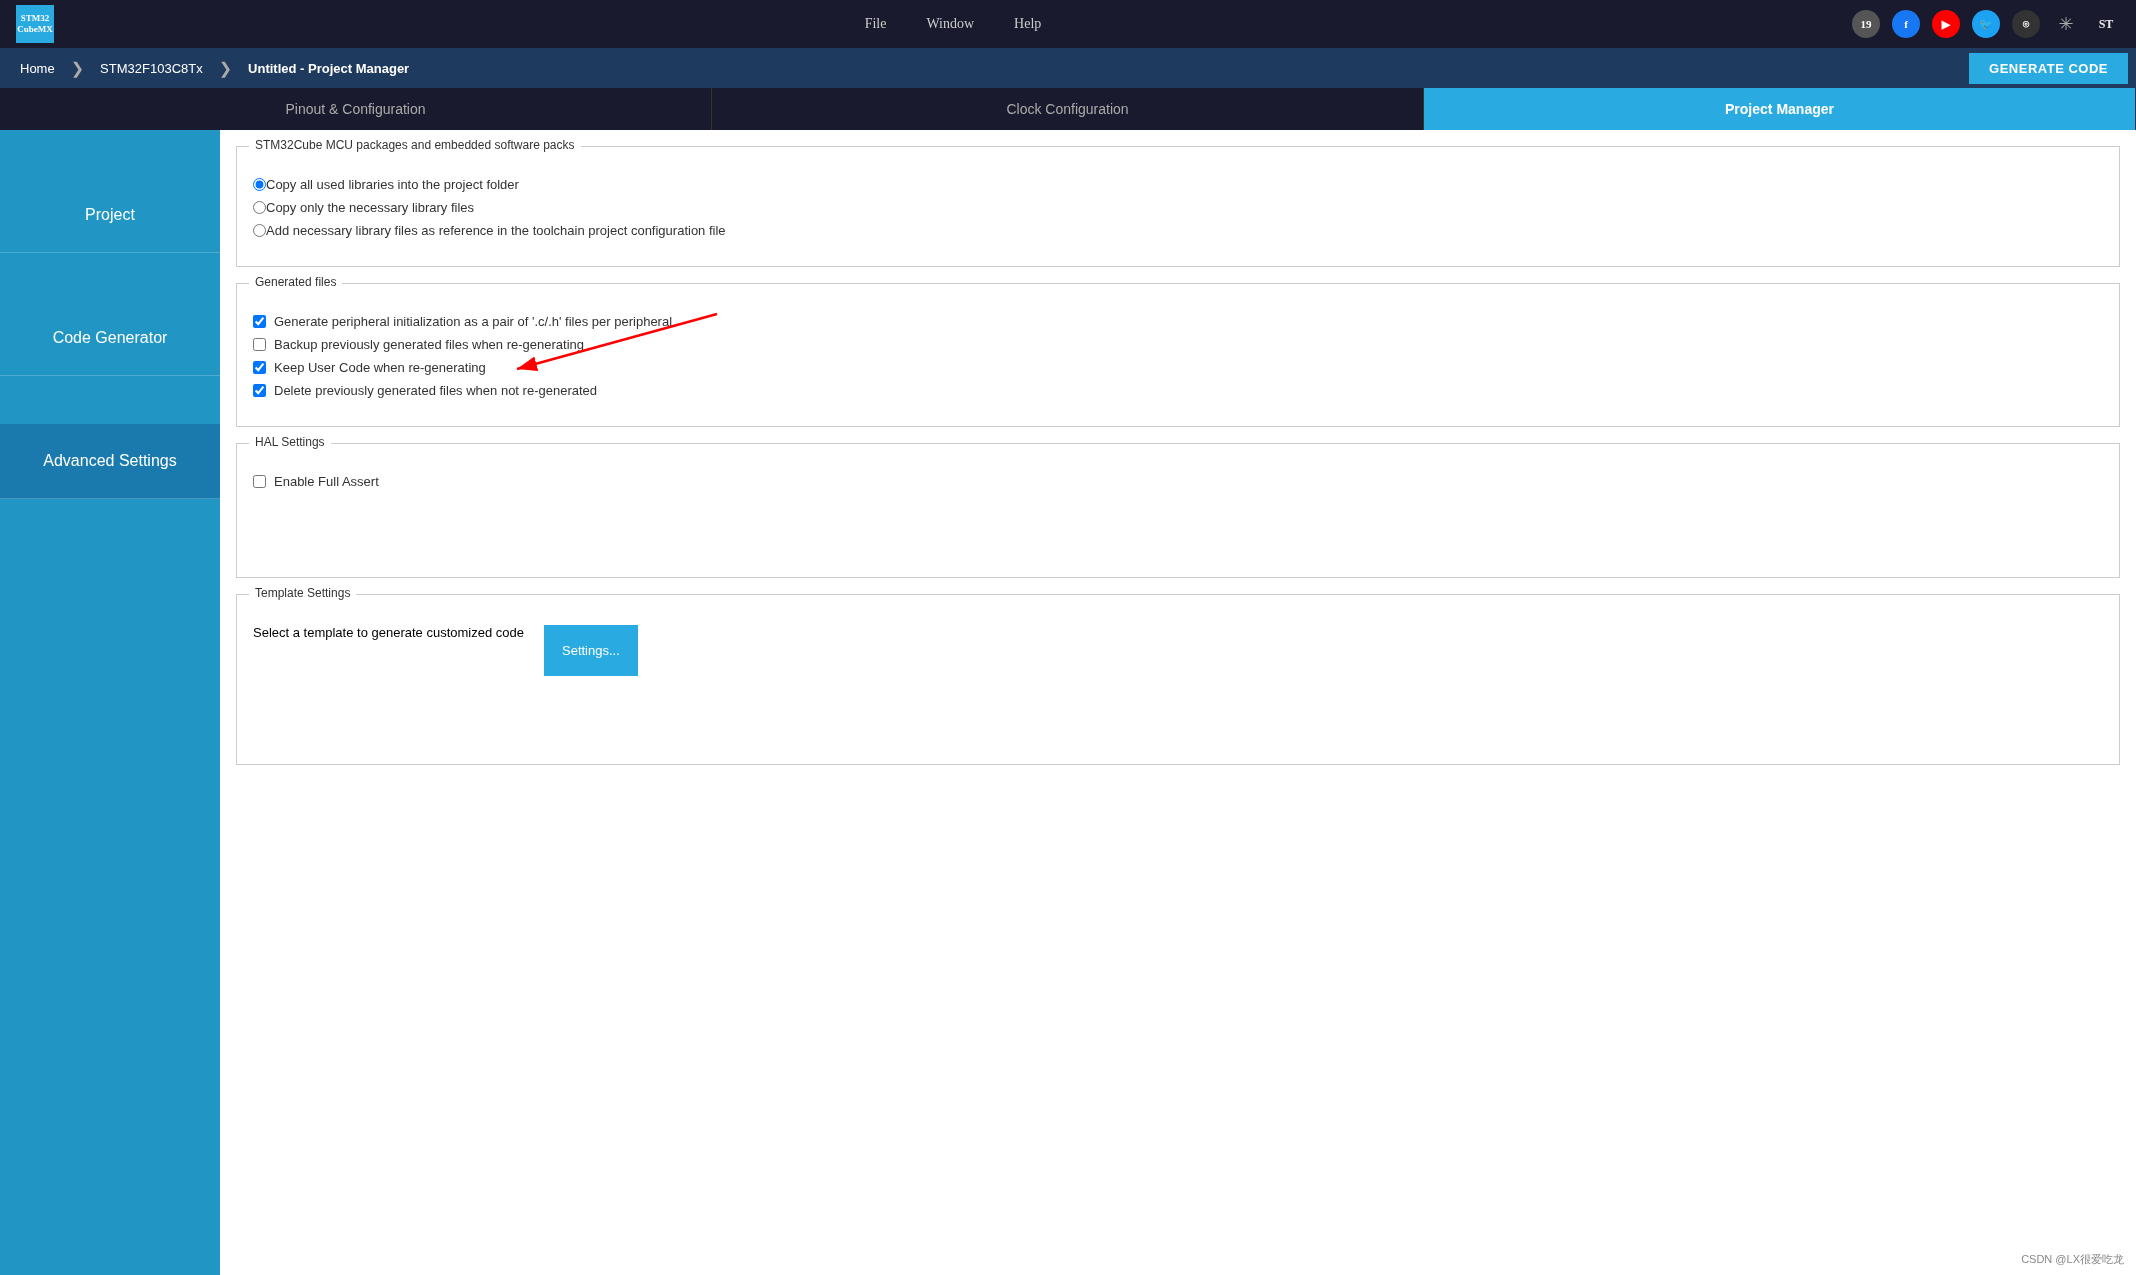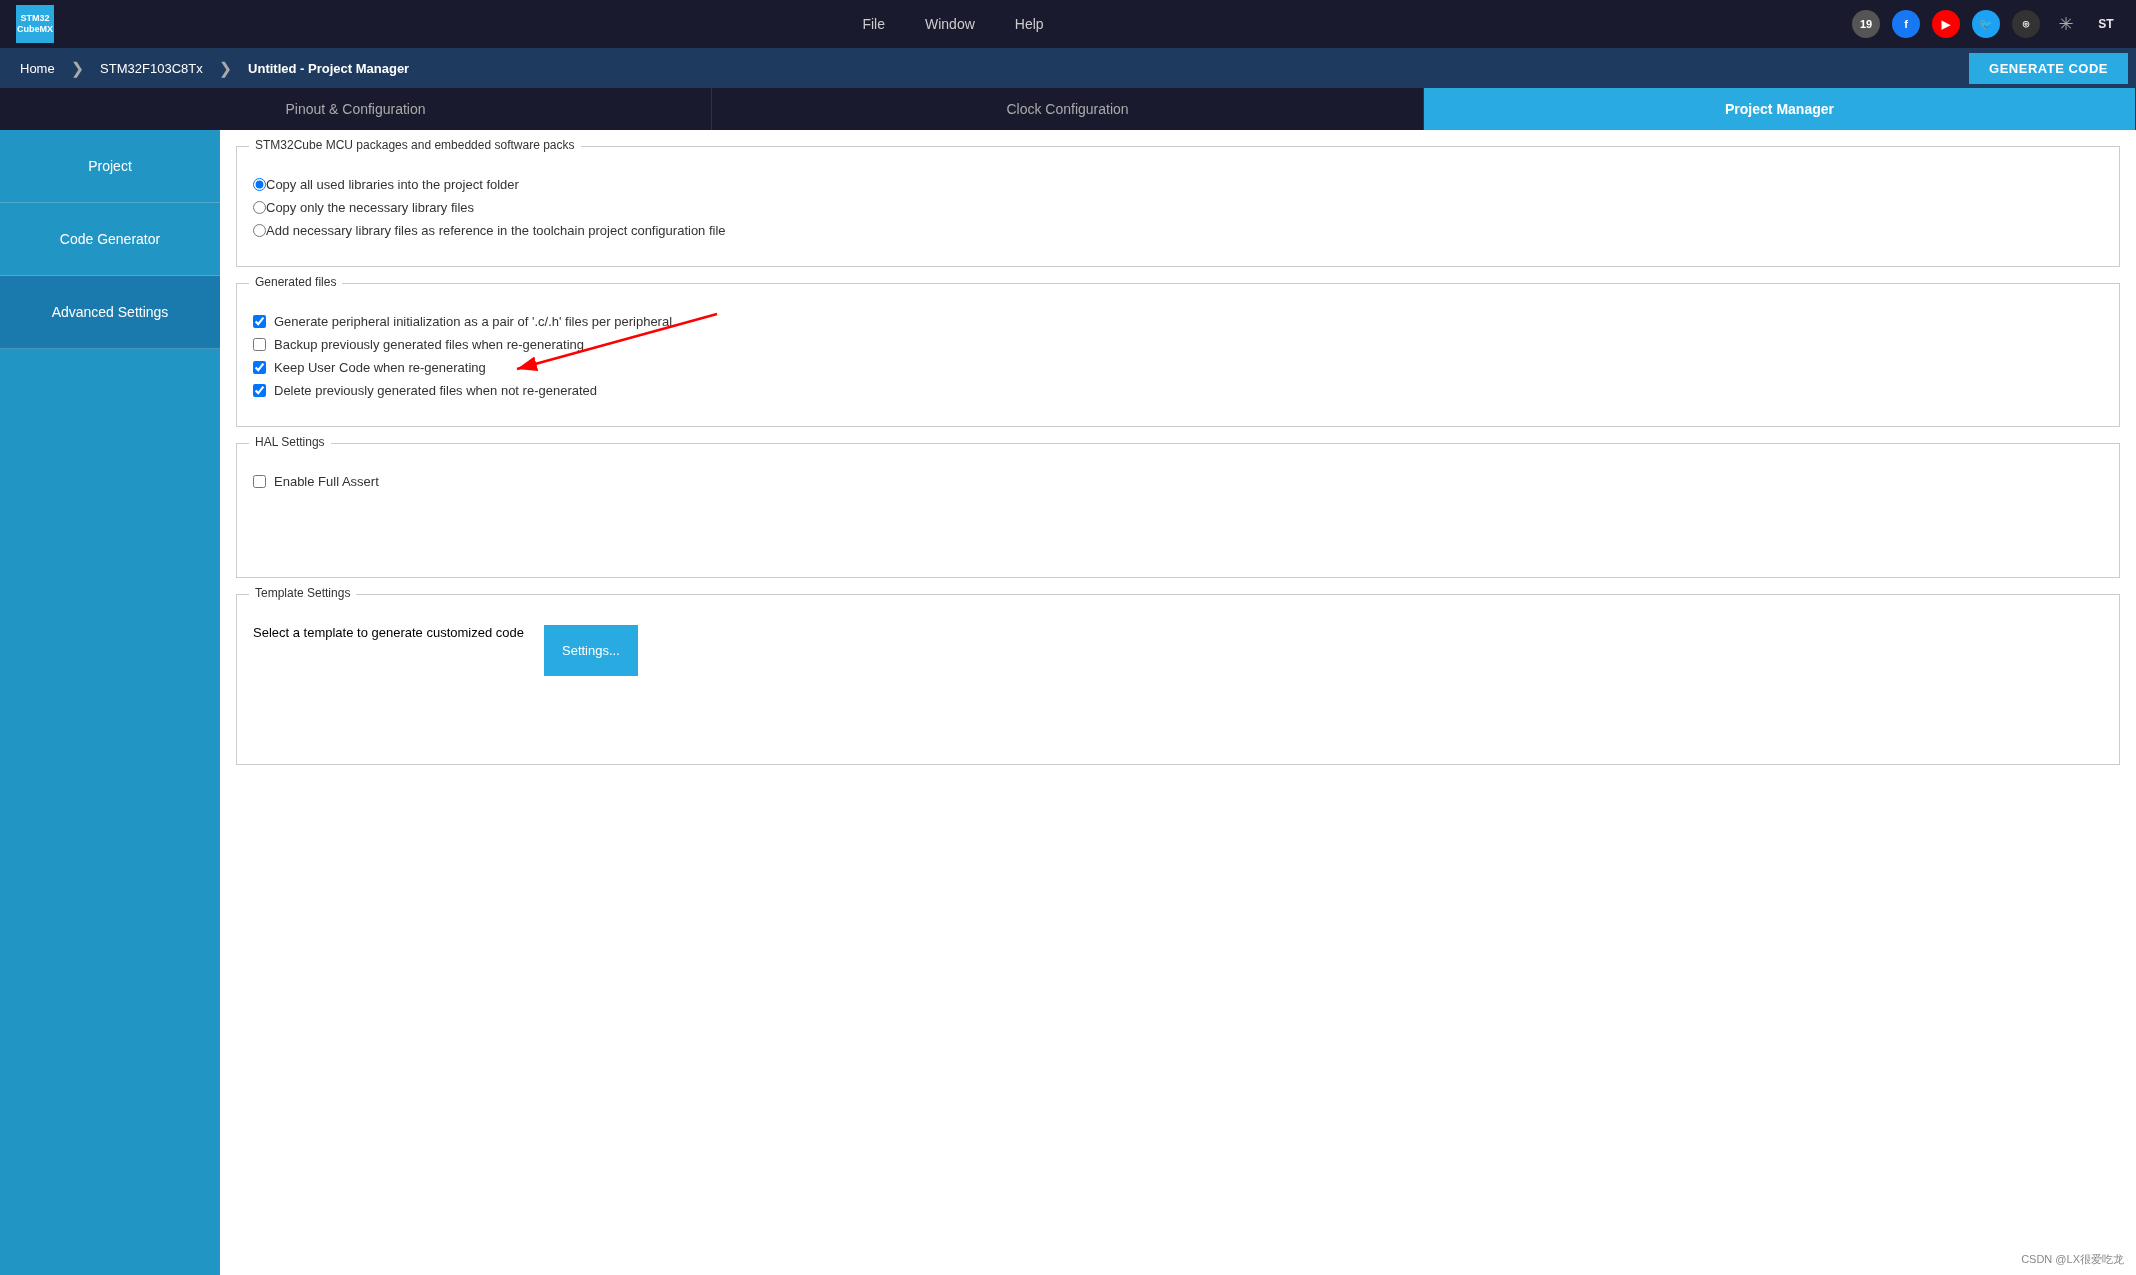--- a/index.html
+++ b/index.html
@@ -6,20 +6,21 @@
     body { font-family: Arial, sans-serif; font-size: 13px; background: #f0f0f0; }
 
     
     .top-bar {
       display: flex;
       align-items: center;
       background: #1a1a2e;
       height: 48px;
       padding: 0 16px;
       gap: 40px;
+      font-family: Liberation Serif, serif;
     }
     .logo-area {
       display: flex;
       align-items: center;
       gap: 6px;
     }
     .logo-box {
       width: 38px;
       height: 38px;
       background: #29abe2;
@@ -146,24 +147,25 @@
       background: #2196c4;
       display: flex;
       flex-direction: column;
     }
     .sidebar-item {
       display: flex;
       align-items: center;
       justify-content: center;
       padding: 28px 0;
       color: white;
-      font-size: 14px;
+      font-size: 16px;
       cursor: pointer;
       border-bottom: 1px solid rgba(255,255,255,0.2);
       text-align: center;
+      margin-top: 48px;
     }
     .sidebar-item.active {
       background: #1a7aad;
     }
 
     
     .main-panel {
       flex: 1;
       background: white;
       overflow-y: auto;

